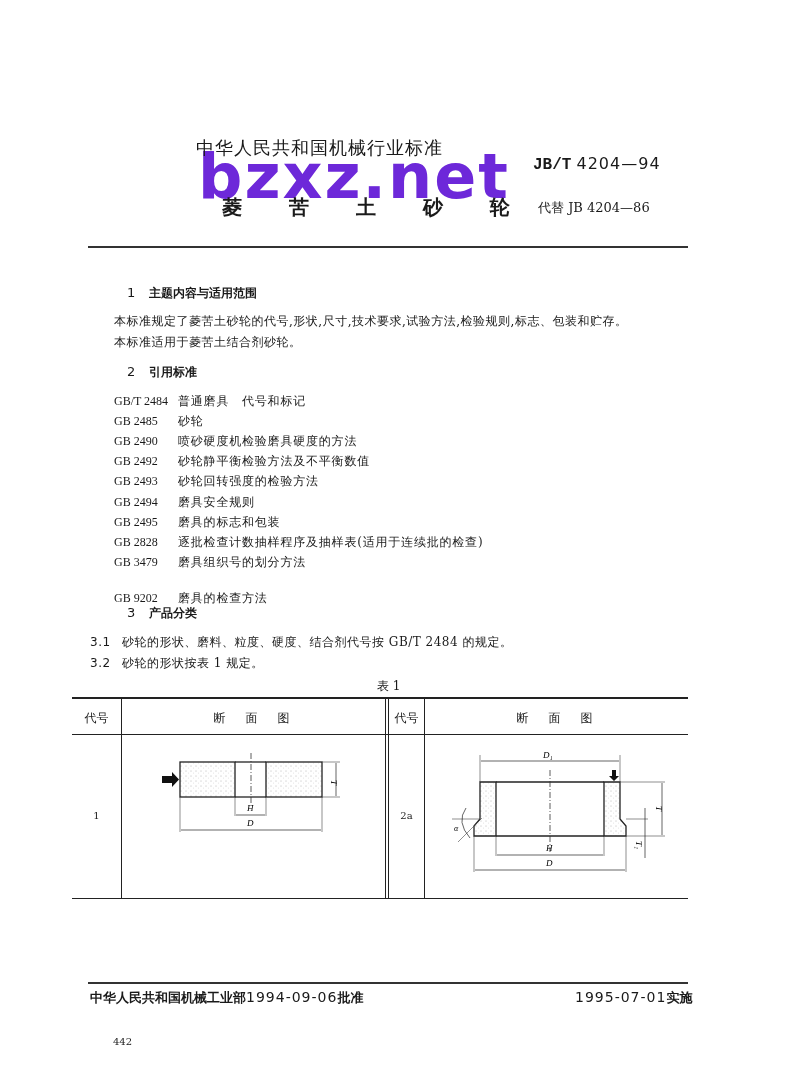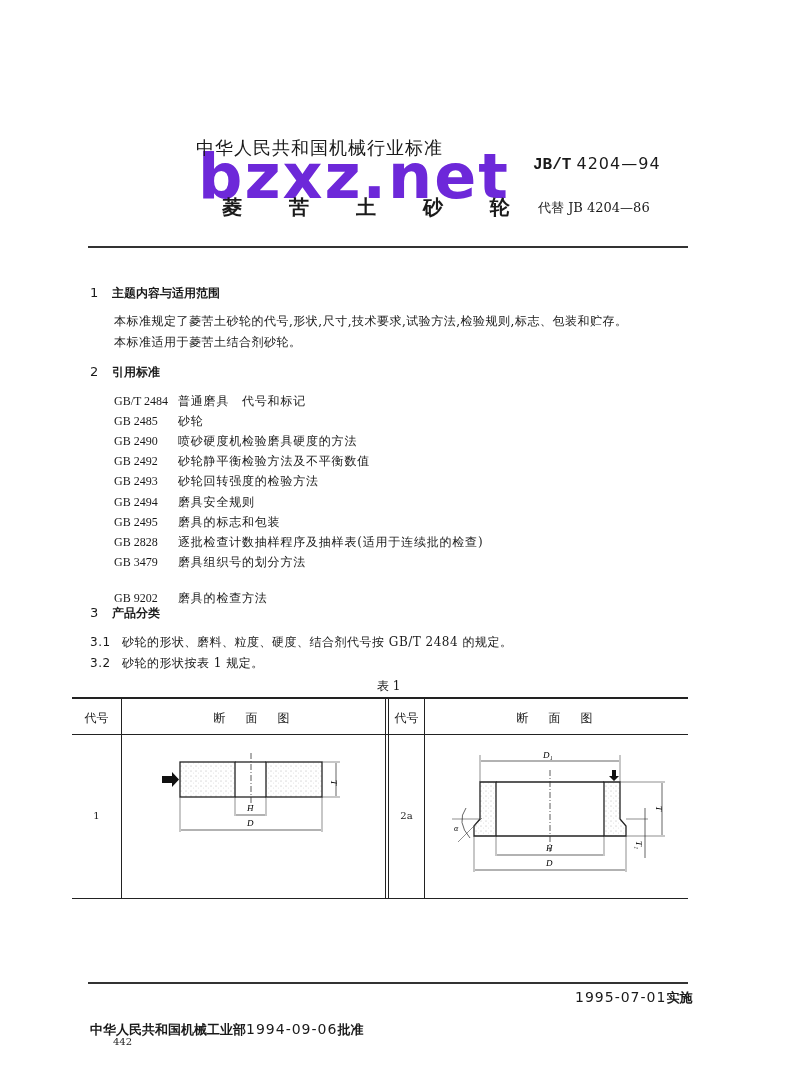--- a/index.html
+++ b/index.html
@@ -20,34 +20,34 @@
   .std-code { left:533px; top:154px; font-size:16px; }
   .std-code .prefix { font-weight:bold; font-family:Liberation Mono, monospace; }
   .std-code .num { font-family:"DejaVu Sans","Liberation Sans",sans-serif; letter-spacing:1px; }
   .doc-title {
     left:222px; top:194px; font-family:"DejaVu Sans","Liberation Sans",sans-serif; font-weight:bold;
     font-size:20px; letter-spacing:20px;
   }
   .replaces { left:538px; top:199px; font-size:13px; }
   .rule { position:absolute; background:#333; }
   .sec-head {
-    font-family:"DejaVu Sans","Liberation Sans",sans-serif; font-weight:bold; font-size:12px;
+    font-family:"DejaVu Sans","Liberation Sans",sans-serif; font-weight:bold; font-size:12px;margin-left:37px;
   }
   .sec-head .n { font-weight:normal; display:inline-block; width:22px; font-size:13px; }
   .para { font-size:12px; letter-spacing:0.5px; }
   .ref-row { position:absolute; left:114px; font-size:12px; height:20px; }
   .ref-row .code { display:inline-block; width:64px; font-family:"Liberation Serif",serif; }
   .ref-row .title { letter-spacing:0.8px; }
   .caption { left:377px; top:678px; font-size:12px; }
   
   .tbl-line { position:absolute; height:1px; background:#222; }
   .tbl-vline { position:absolute; width:1px; background:#222; }
   .th { position:absolute; font-family:"DejaVu Sans","Liberation Sans",sans-serif; font-size:12px; text-align:center; }
   .td { position:absolute; font-size:10px; text-align:center; }
-  .footer-left { left:90px; top:989px; font-family:"DejaVu Sans","Liberation Sans",sans-serif; font-weight:bold; font-size:13px;margin-top:32px; }
+  .footer-left { left:90px; top:989px; font-family:"DejaVu Sans","Liberation Sans",sans-serif; font-weight:bold; font-size:13px; }
   .footer-left .date, .footer-right .date { font-weight:normal; font-size:14px; letter-spacing:1px; }
   .footer-right { left:575px; top:989px; font-family:"DejaVu Sans","Liberation Sans",sans-serif; font-weight:bold; font-size:13px; }
   .page-num { left:113px; top:1036px; font-size:10px; }
 </style>
 </head>
 <body>
 
 <div class="watermark">bzxz.net</div>
 
 <div class="abs org-title z1">中华人民共和国机械行业标准</div>

